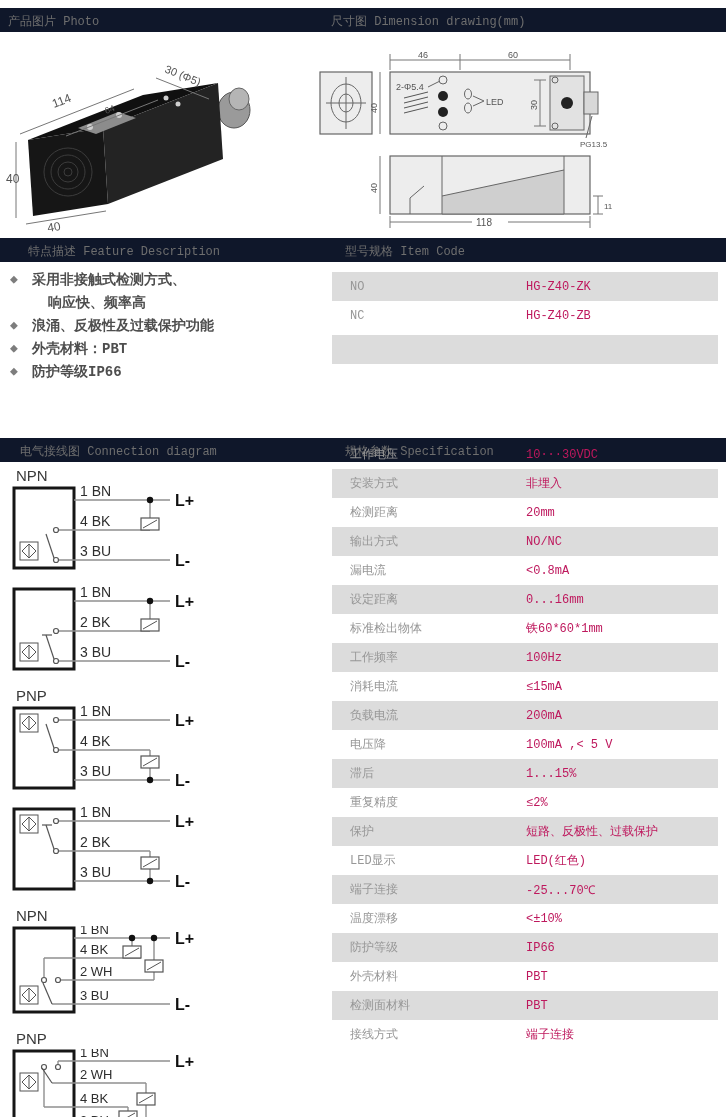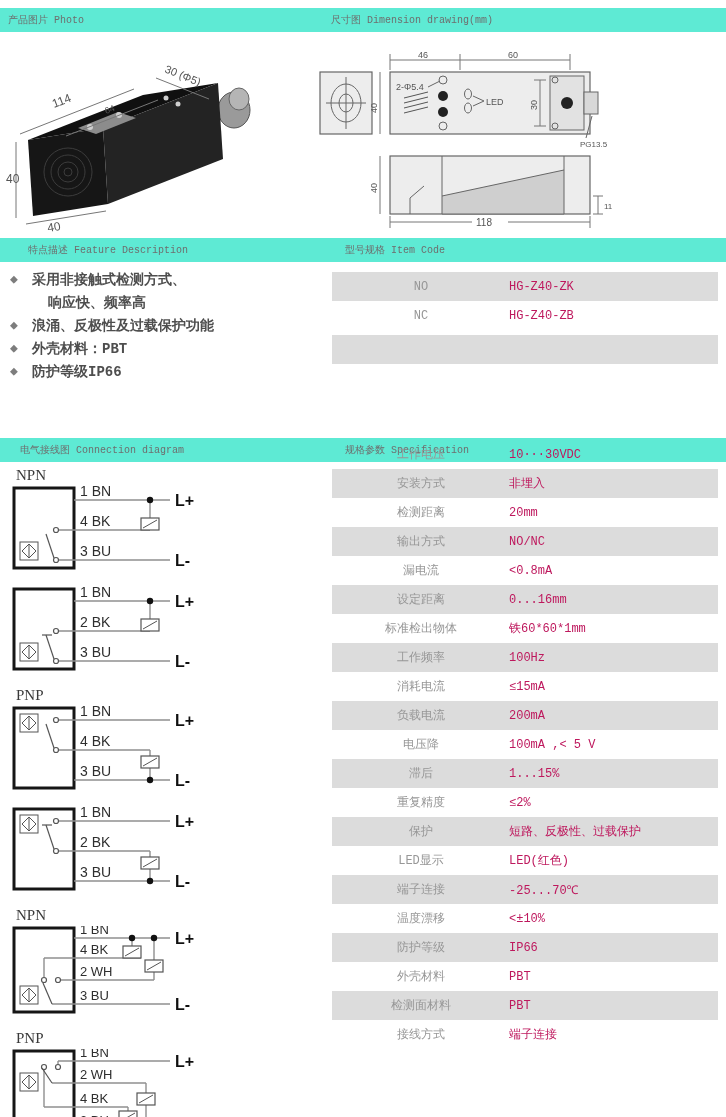--- a/index.html
+++ b/index.html
@@ -1,37 +1,37 @@
 <!DOCTYPE html>
 <html><head>
 <meta charset="utf-8">
 <style>
   html,body{margin:0;padding:0;background:#fff;}
   .page{position:relative;width:726px;height:1117px;background:#ffffff;overflow:hidden;
         font-family:"Liberation Mono","DejaVu Sans Mono",monospace;}
   
-  .hbar{position:absolute;left:0;width:726px;height:24px;background:#5eead4;color:#6e6e6e;font-size:10px;}
+  .hbar{position:absolute;left:0;width:726px;height:24px;background:#0f172a;color:#6e6e6e;font-size:12px;}
   .hbar span{position:absolute;top:5px;white-space:nowrap;}
   
   .features{position:absolute;left:8px;top:271px;width:310px;}
   .fline{display:flex;align-items:flex-start;height:23px;font-size:14px;font-weight:bold;color:#4e4e4e;}
   .fb{width:22px;color:#7d7d7d;font-size:13px;padding-left:2px;}
   .fline.indent{padding-left:40px;}
   
   .table{position:absolute;left:332px;width:386px;}
   .trow{height:29px;display:flex;align-items:center;font-size:12px;white-space:nowrap;}
   .spec .trow:nth-child(even){background:#dcdcdc;}
   .item .trow:nth-child(odd){background:#dcdcdc;}
   .item .trow.gap{margin-top:5px;}
-  .tl{width:176px;padding-left:1px;color:#979797;text-align:center;}
+  .tl{width:176px;padding-left:18px;color:#979797;}
   .tv{color:#be185d;}
   
   .diags{position:absolute;left:8px;top:468px;width:240px;}
   .diag{margin-bottom:12px;}
-  .diag-label{font-family:Liberation Serif, serif;font-size:15px;color:#3a3a3a;height:18px;line-height:15px;padding-left:8px;}
+  .diag-label{font-family:Liberation Sans, sans-serif;font-size:15px;color:#3a3a3a;height:18px;line-height:15px;padding-left:8px;}
   .dbox{fill:none;stroke:#161616;stroke-width:3;}
   .wire line{stroke:#8f8f8f;stroke-width:1.4;}
   .sw circle{fill:#fff;stroke:#555;stroke-width:1.2;}
   .sw line{stroke:#555;stroke-width:1.2;}
   .icon rect,.icon polygon{fill:none;stroke:#555;stroke-width:1;}
   .icon line{stroke:#555;stroke-width:1;}
   .load rect{fill:#fff;stroke:#555;stroke-width:1.2;}
   .load line{stroke:#555;stroke-width:1;}
   .dot{fill:#111;}
   .wl{font-family:"Liberation Sans",sans-serif;font-size:14px;fill:#2e2e2e;}

